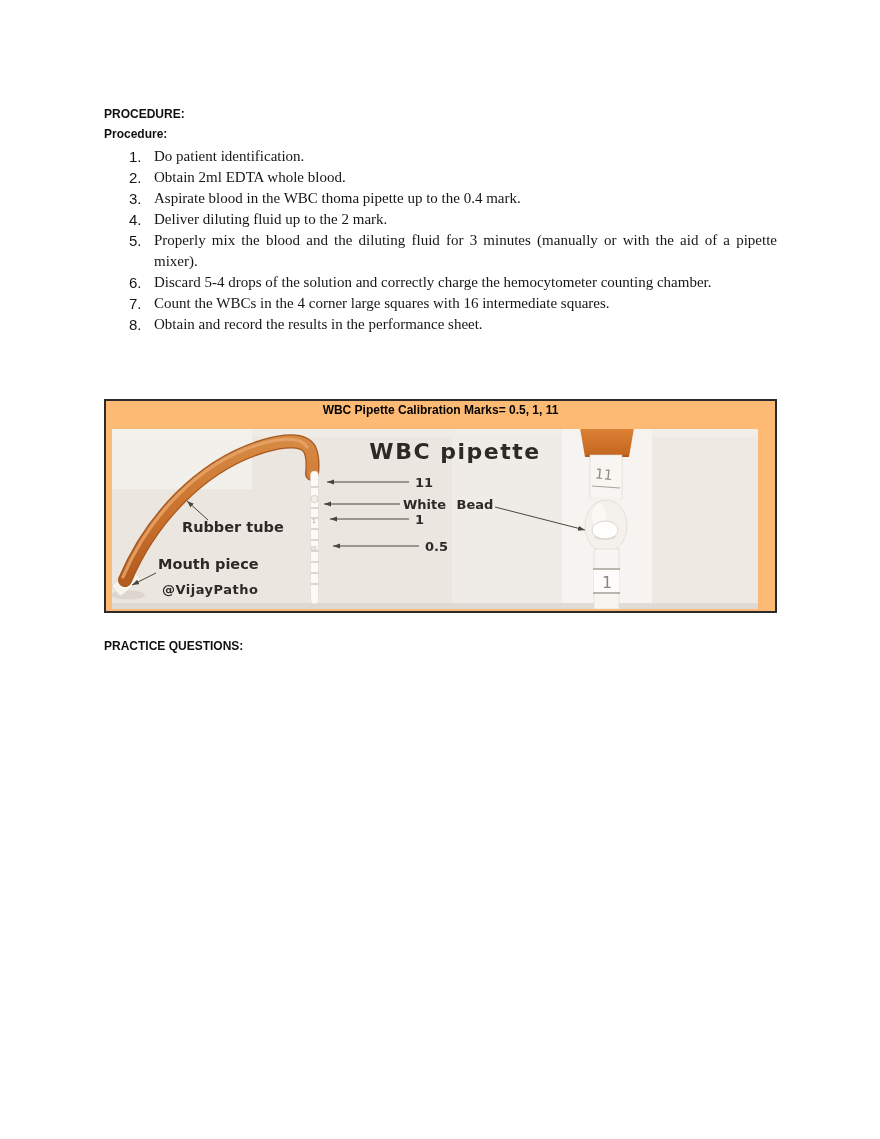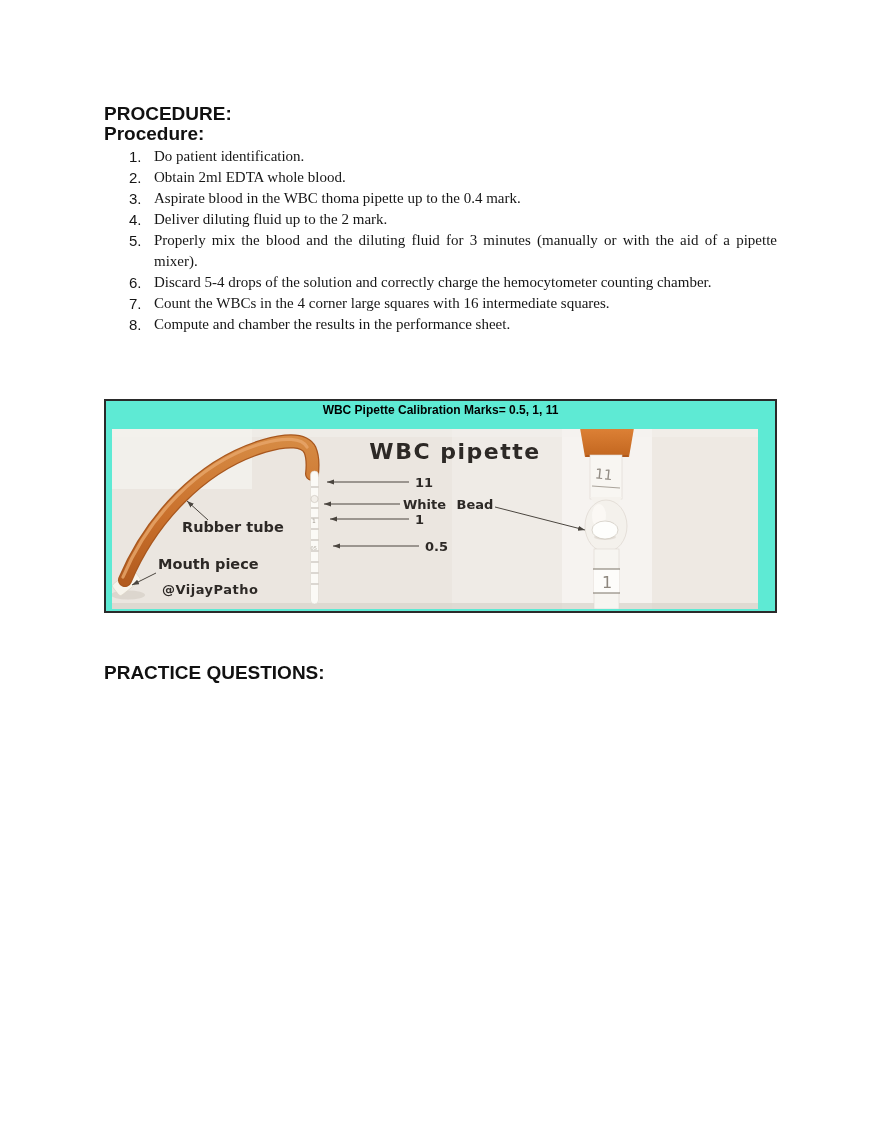--- a/index.html
+++ b/index.html
@@ -3,36 +3,36 @@
 <meta charset="utf-8">
 <style>
   * { margin:0; padding:0; box-sizing:border-box; }
   html,body { background:#ffffff; }
   body {
     width:880px; height:1139px; position:relative;
     font-family:"Liberation Sans", sans-serif; color:#1a1a1a;
     overflow:hidden;
   }
   .block { position:absolute; left:104px; width:673px; }
-  .h-bold { font-size:19px; font-weight:bold; line-height:20px; color:#111; }
+  .h-bold { font-size:12px; font-weight:bold; line-height:20px; color:#111; }
   #headings { top:104px; }
   #steps-block { top:146px; }
   .step { display:flex; line-height:21px; font-size:15px; color:#161616; }
   .step .num { margin-left:25px; width:25px; flex:0 0 25px; }
   .step .txt { width:623px; text-align:justify;font-family:Liberation Serif, serif; }
   #figure-block {
-    top:399px; height:214px; border:2px solid #2a2a2a; background:#5eead4;
+    top:399px; height:214px; border:2px solid #2a2a2a; background:#fdba74;
   }
   .caption {
     text-align:center; font-size:12px; font-weight:bold; color:#000;
     padding-top:2px; height:28px; letter-spacing:0px;
     font-family:"Liberation Sans", sans-serif;
   }
   #photo-svg { display:block; margin-left:6px; }
-  #practice-block { top:663px; }
+  #practice-block { top:636px; }
   .svg-label { font-family:"DejaVu Sans", sans-serif; font-weight:bold; fill:#2d2926; }
 </style>
 </head>
 <body>
 
 <div id="headings" class="block">
   <div class="h-bold">PROCEDURE:</div>
   <div class="h-bold">Procedure:</div>
 </div>
 
@@ -60,21 +60,21 @@
   <div class="step">
       <span class="num">6.</span>
       <span class="txt">Discard 5-4 drops of the solution and correctly charge the hemocytometer counting chamber.</span>
     </div>
   <div class="step">
       <span class="num">7.</span>
       <span class="txt">Count the WBCs in the 4 corner large squares with 16 intermediate squares.</span>
     </div>
   <div class="step">
       <span class="num">8.</span>
-      <span class="txt">Compute and chamber the results in the performance sheet.</span>
+      <span class="txt">Obtain and record the results in the performance sheet.</span>
     </div>
 </div>
 
 <div id="figure-block" class="block">
   <div class="caption">WBC Pipette Calibration Marks= 0.5, 1, 11</div>
 
   <svg id="photo-svg" width="646" height="180" viewBox="0 0 646 180">
     <defs>
       <linearGradient id="tubeGrad" x1="0" y1="0" x2="0" y2="1">
         <stop offset="0" stop-color="#d68a43"></stop>

